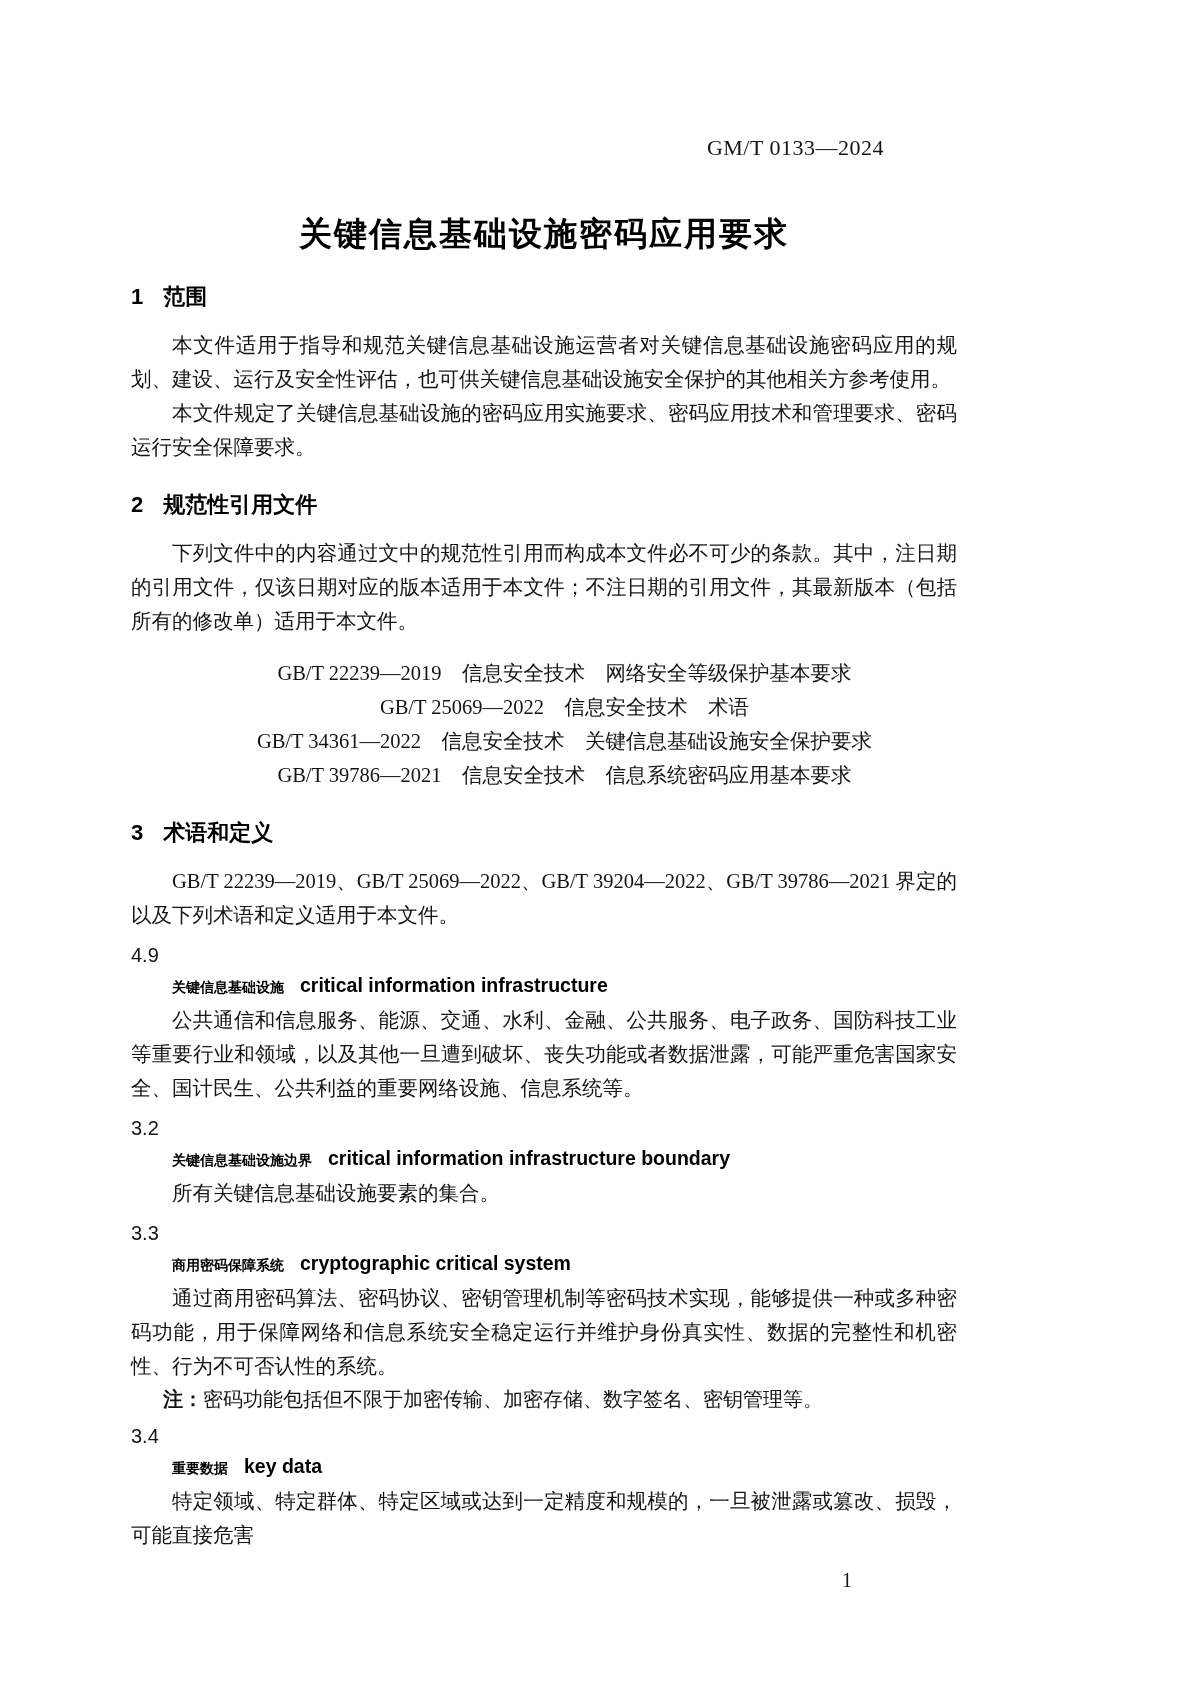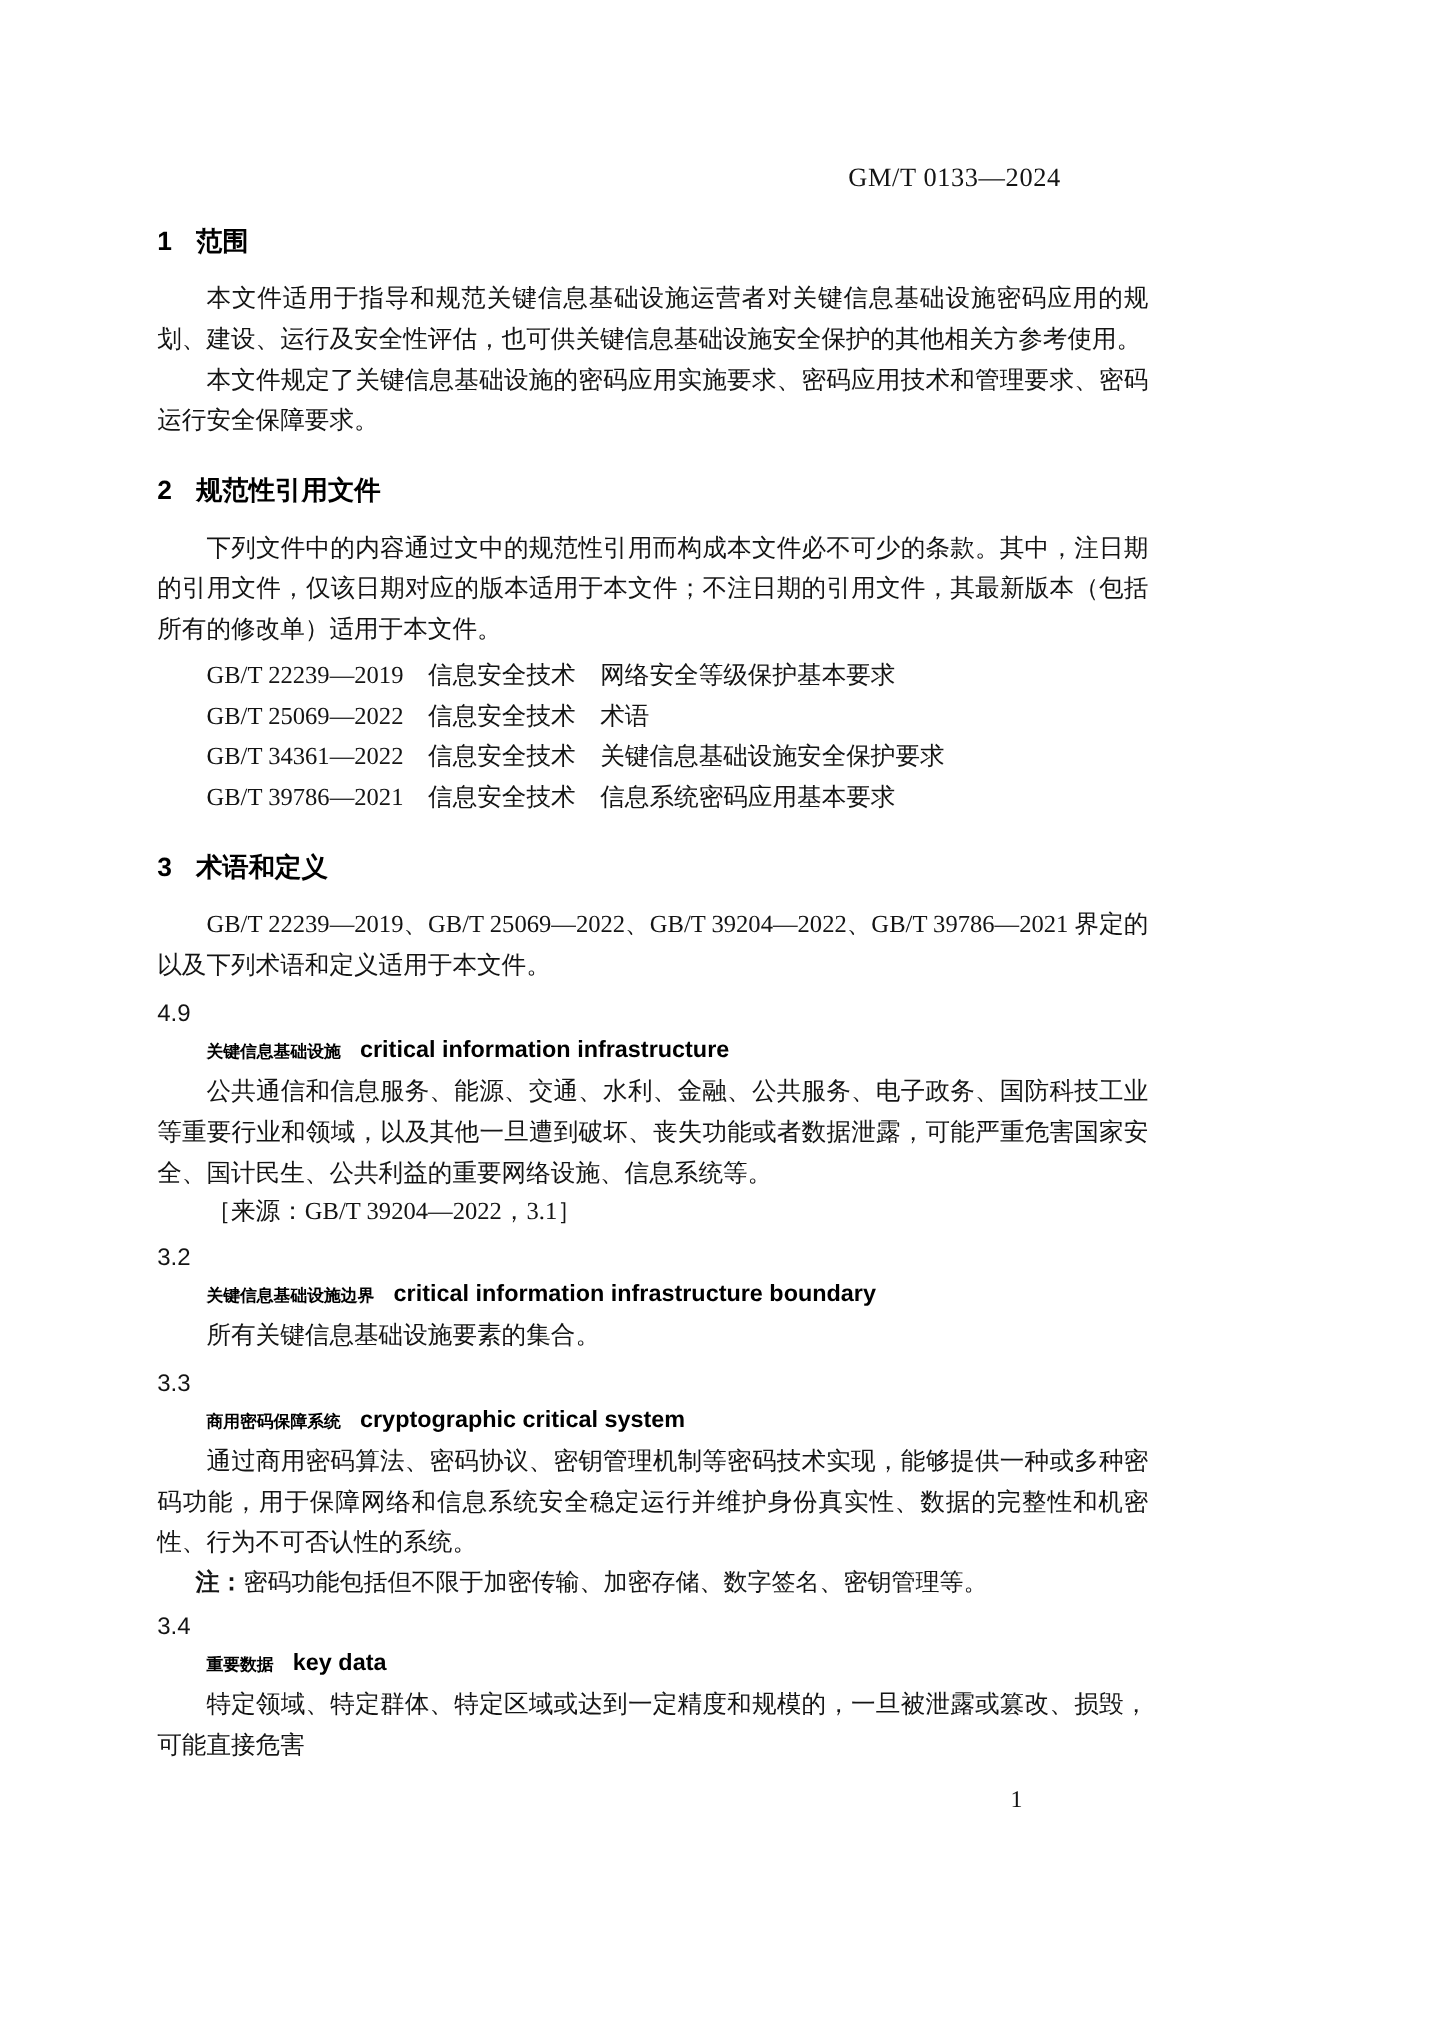--- a/index.html
+++ b/index.html
@@ -45,21 +45,21 @@
   }
   .section-heading.first { }
   .sec-title { margin-left: 20px; }
   p.body {
     margin: 0;
     font-size: 20.5px;
     line-height: 34px;
     text-align: justify;
   }
   p.body.indent { text-indent: 2em; }
-  .ref-list { margin-top: 4px; }
+  .ref-list { margin-top: 18px; text-align: center; }
   .ref-item {
     margin: 0;
     padding-left: 41px;
     font-size: 20.5px;
     line-height: 34px;
   }
   .term { margin-top: 8px; }
   .term-number {
     font-family: "Liberation Sans", "DejaVu Sans", sans-serif;
     font-size: 20px;
@@ -108,20 +108,21 @@
 </style>
 </head>
 <body>
 
 <div class="page">
 
   <header>
     <div class="doc-number">GM/T 0133—2024</div>
   </header>
 
+  <h1 class="doc-title">关键信息基础设施密码应用要求</h1>
 
   <section>
     <h2 class="section-heading first"><span class="sec-num">1</span><span class="sec-title">范围</span></h2>
     <p class="body indent">本文件适用于指导和规范关键信息基础设施运营者对关键信息基础设施密码应用的规划、建设、运行及安全性评估，也可供关键信息基础设施安全保护的其他相关方参考使用。</p>
     <p class="body indent">本文件规定了关键信息基础设施的密码应用实施要求、密码应用技术和管理要求、密码运行安全保障要求。</p>
   </section>
 
   <section>
     <h2 class="section-heading"><span class="sec-num">2</span><span class="sec-title">规范性引用文件</span></h2>
     <p class="body indent">下列文件中的内容通过文中的规范性引用而构成本文件必不可少的条款。其中，注日期的引用文件，仅该日期对应的版本适用于本文件；不注日期的引用文件，其最新版本（包括所有的修改单）适用于本文件。</p>
@@ -134,21 +135,20 @@
   </section>
 
   <section>
     <h2 class="section-heading"><span class="sec-num">3</span><span class="sec-title">术语和定义</span></h2>
     <p class="body indent">GB/T 22239—2019、GB/T 25069—2022、GB/T 39204—2022、GB/T 39786—2021 界定的以及下列术语和定义适用于本文件。</p>
 
     <div class="term">
       <div class="term-number">4.9</div>
       <div class="term-name"><span class="zh">关键信息基础设施</span><span class="en">critical information infrastructure</span></div>
       <p class="body indent">公共通信和信息服务、能源、交通、水利、金融、公共服务、电子政务、国防科技工业等重要行业和领域，以及其他一旦遭到破坏、丧失功能或者数据泄露，可能严重危害国家安全、国计民生、公共利益的重要网络设施、信息系统等。</p>
-      <p class="term-source">［来源：GB/T 39204—2022，3.1］</p>
     </div>
 
     <div class="term">
       <div class="term-number">3.2</div>
       <div class="term-name"><span class="zh">关键信息基础设施边界</span><span class="en">critical information infrastructure boundary</span></div>
       <p class="body indent">所有关键信息基础设施要素的集合。</p>
     </div>
 
     <div class="term">
       <div class="term-number">3.3</div>

